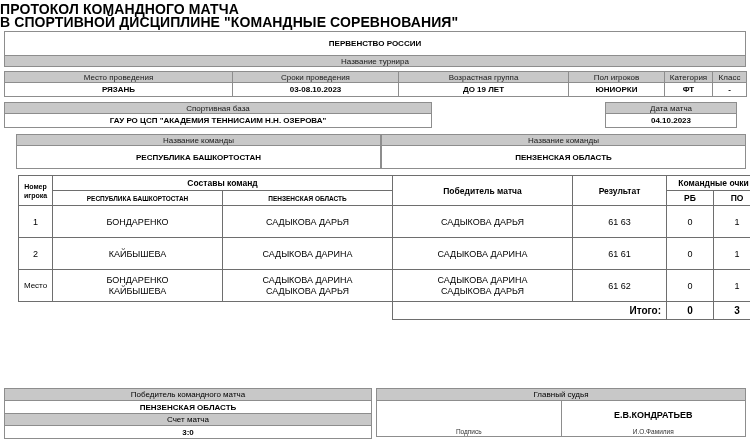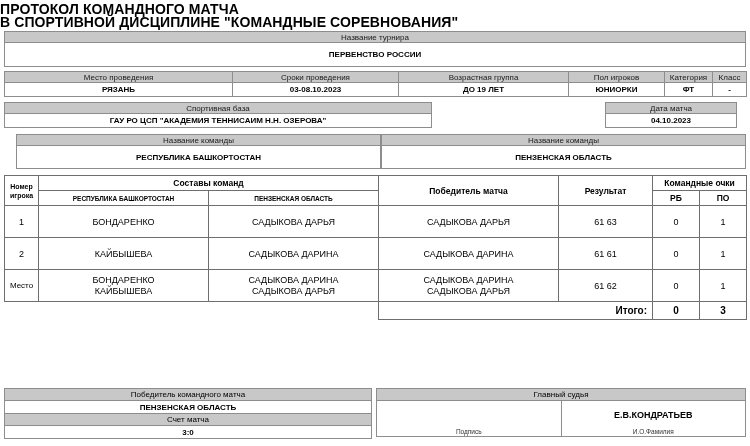--- a/index.html
+++ b/index.html
@@ -90,21 +90,21 @@
   }
   .team-table { width: 368px; }
   .team-name {
     height: 22px;
     font-size: 13px;
     font-weight: bold;
     background: #ffffff;
   }
 
   
-  .main-wrap { padding: 6px 4px 0 4px; }
+  .main-wrap { padding: 6px 4px 0 4px; margin-left: 14px; }
   .main-table {
     width: 742px;
     border-collapse: collapse;
     table-layout: fixed;
   }
   .main-table td {
     border: 1px solid #6e6e6e;
     text-align: center;
     vertical-align: middle;
     padding: 0;
@@ -222,24 +222,24 @@
 
 <div class="page">
 
   <div class="doc-title l1">ПРОТОКОЛ КОМАНДНОГО МАТЧА</div>
   <div class="doc-title l2">В СПОРТИВНОЙ ДИСЦИПЛИНЕ "КОМАНДНЫЕ СОРЕВНОВАНИЯ"</div>
 
   <div class="tour-wrap">
     <table class="grid tour-table">
       <tbody>
           <tr>
+            <td class="tour-name">ПЕРВЕНСТВО РОССИИ</td>
+          </tr>
+      <tr>
             <td class="hdr">Название турнира</td>
-          </tr>
-      <tr>
-            <td class="tour-name">ПЕРВЕНСТВО РОССИИ</td>
           </tr>
     </tbody>
       </table>
   </div>
 
   <div class="info-wrap">
     <table class="grid info-table">
       <colgroup>
         <col style="width:228px">
           <col style="width:166px">

